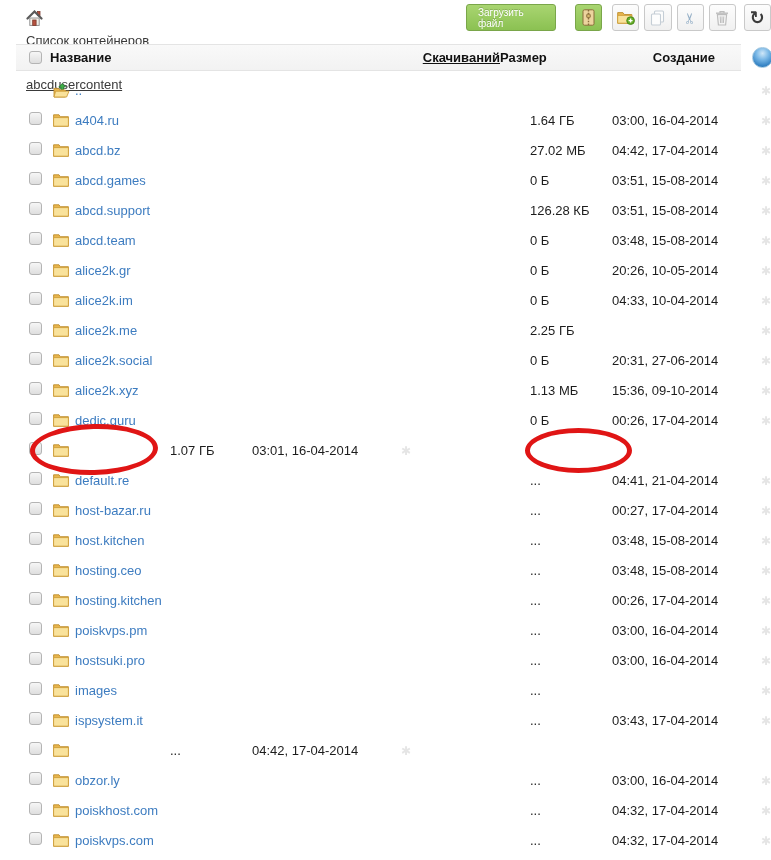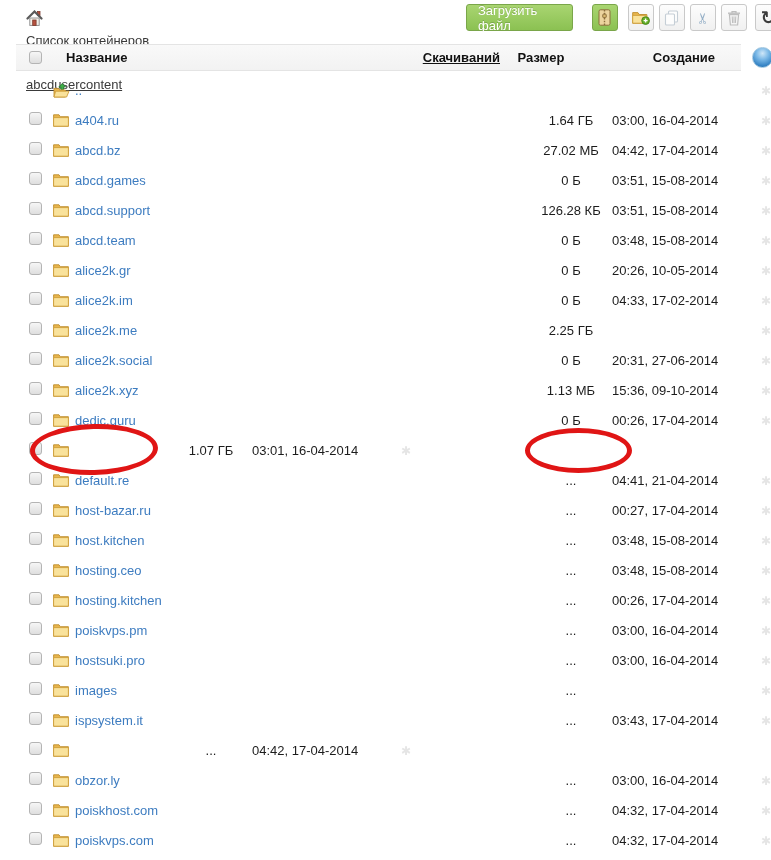--- a/index.html
+++ b/index.html
@@ -23,21 +23,21 @@
     height:27px; border-radius:3px; border:1px solid #c9c9c9;
     background:linear-gradient(#fdfdfd,#f0f0f0);
     display:flex; align-items:center; justify-content:center; cursor:pointer;
   }
   .btn.green {
     border:1px solid #79a capital;
     border:1px solid #7aa64a;
     background:linear-gradient(#a9d571,#8bc152);
   }
   .btn.disabled { cursor:default; }
-  .btn-upload { padding:12px 11px; color:#fff; font-size:13px; text-shadow:0 -1px 0 rgba(0,0,0,.18); margin-right:19px; }
+  .btn-upload { padding:12px 11px; color:#fff; font-size:10px; text-shadow:0 -1px 0 rgba(0,0,0,.18); margin-right:19px; }
   .btn-ico { width:30px; }
   .m10 { margin-right:10px; } .m5 { margin-right:5px; } .m8 { margin-right:8px; }
   .scissors { font-size:15px; color:#93aec6; transform:rotate(-90deg); }
   .refresh-glyph { font-size:18px; color:#3c3c3c; font-weight:bold; line-height:1; }
 
   
   .thead {
     position:absolute; left:16px; top:44px; width:725px; height:27px;
     background:linear-gradient(#f9f9f9,#f2f2f2);
     border-top:1px solid #e4e4e4; border-bottom:1px solid #e4e4e4;
@@ -46,36 +46,36 @@
   .globe {
     position:absolute; left:752px; top:47px; width:21px; height:21px; border-radius:50%;
     background:radial-gradient(circle at 50% 28%, #cfe7f8 0%, #79b7e6 38%, #3583c4 75%, #2a6ba8 100%);
     border:1px solid #9ec4de; cursor:pointer;
   }
   .cb {
     width:13px; height:13px; border:1px solid #b4b4b4; border-radius:3px;
     background:linear-gradient(#f6f6f6,#dedede); display:inline-block; cursor:pointer;
   }
   .hd-check { margin-left:13px; }
-  .hd-name { margin-left:24px; flex:1; }
+  .hd-name { margin-left:8px; flex:1; }
   .col-dl   { width:100px; text-align:right;text-decoration:underline; }
-  .col-size { width:82px;  text-align:center; }
+  .col-size { width:82px;  text-align:left; }
   .col-date { width:133px; text-align:right; }
   .col-gear { width:26px; }
 
   
   .tbody { position:absolute; left:16px; top:75px; width:755px; }
   .row { display:flex; align-items:center; height:30px; position:relative; }
   .cell-check { width:13px; margin-left:13px; }
   .cell-icon  { width:17px; margin-left:11px; display:flex; align-items:center; }
   .cell-name  { margin-left:5px; flex:1; overflow:hidden; white-space:nowrap; }
   .cell-name a { color:#3d7cc0; text-decoration:none; cursor:pointer; }
   .cell-dl, .cell-size, .cell-date { color:#1c1c1c; }
   .cell-dl   { width:100px; text-align:right; }
-  .cell-size { width:82px;  text-align:center; }
+  .cell-size { width:82px;  text-align:left; }
   .cell-date { width:133px; text-align:left; }
   .cell-gear { width:26px; text-align:right; padding-right:0; }
   .gear-faint { color:#e5e5e5; font-size:12px; padding-left:12px; }
 
   
   .red-ellipse {
     position:absolute; border:5px solid #e01515; border-radius:50%;
     background:transparent; pointer-events:none;
   }
   .ellipse-name { left:30px; top:424px; width:128px; height:51px; transform:rotate(-1.5deg); }
@@ -279,21 +279,21 @@
       <span class="cell-check"><span class="cb"></span></span>
       <span class="cell-icon">
         <svg width="16" height="13" viewBox="0 0 16 13">
           <path d="M0.6 0.8 h5.4 l1.4 1.9 h8 v9.5 h-14.8 z" fill="#e9b64e" stroke="#bd8d2e" stroke-width="0.9"></path>
           <path d="M0.6 3.6 h14.8 v8.6 h-14.8 z" fill="#f9e29b" stroke="#cf9f3a" stroke-width="0.9"></path>
         </svg>
       </span>
       <span class="cell-name"><a>alice2k.im</a></span>
       <span class="cell-dl"></span>
       <span class="cell-size">0 Б</span>
-      <span class="cell-date">04:33, 17-02-2014</span>
+      <span class="cell-date">04:33, 10-04-2014</span>
       <span class="cell-gear"><span class="gear-faint">✱</span></span>
     </div>
 
     <div class="row">
       <span class="cell-check"><span class="cb"></span></span>
       <span class="cell-icon">
         <svg width="16" height="13" viewBox="0 0 16 13">
           <path d="M0.6 0.8 h5.4 l1.4 1.9 h8 v9.5 h-14.8 z" fill="#e9b64e" stroke="#bd8d2e" stroke-width="0.9"></path>
           <path d="M0.6 3.6 h14.8 v8.6 h-14.8 z" fill="#f9e29b" stroke="#cf9f3a" stroke-width="0.9"></path>
         </svg>

